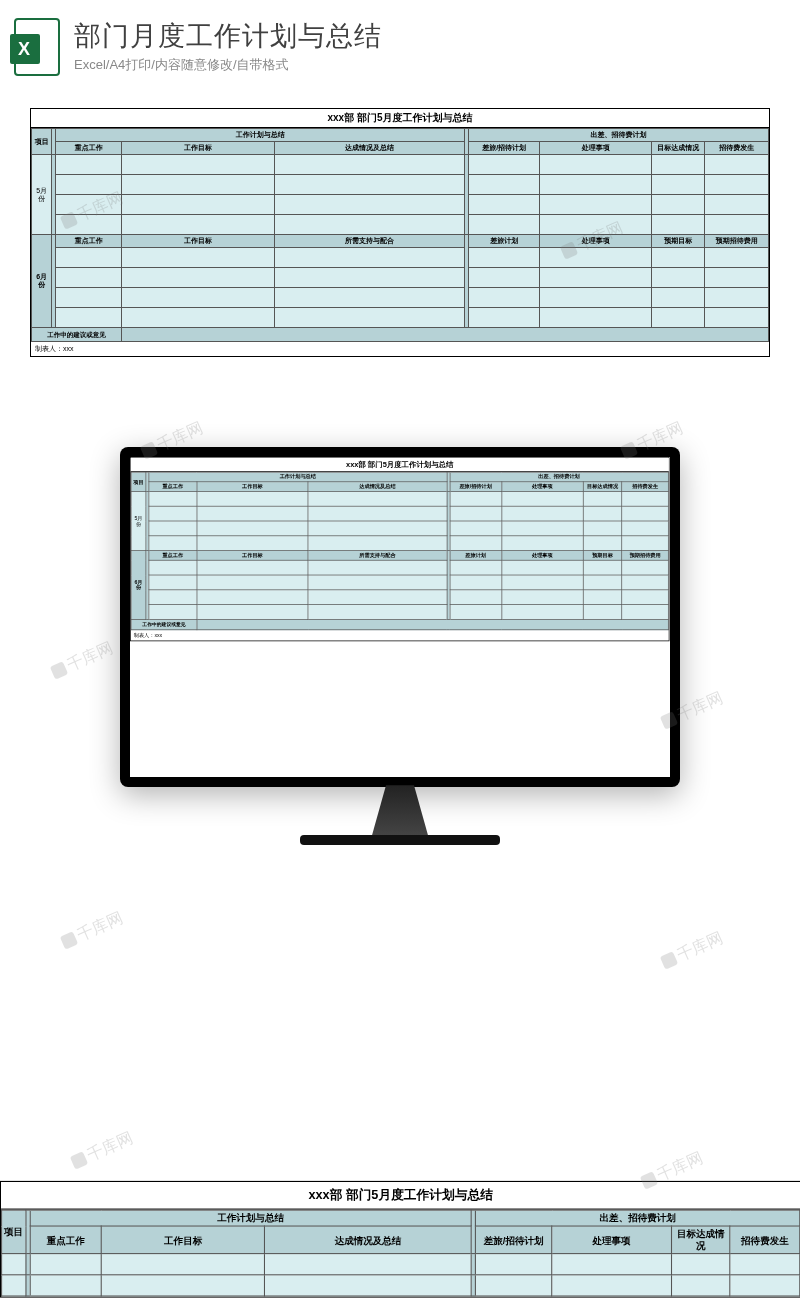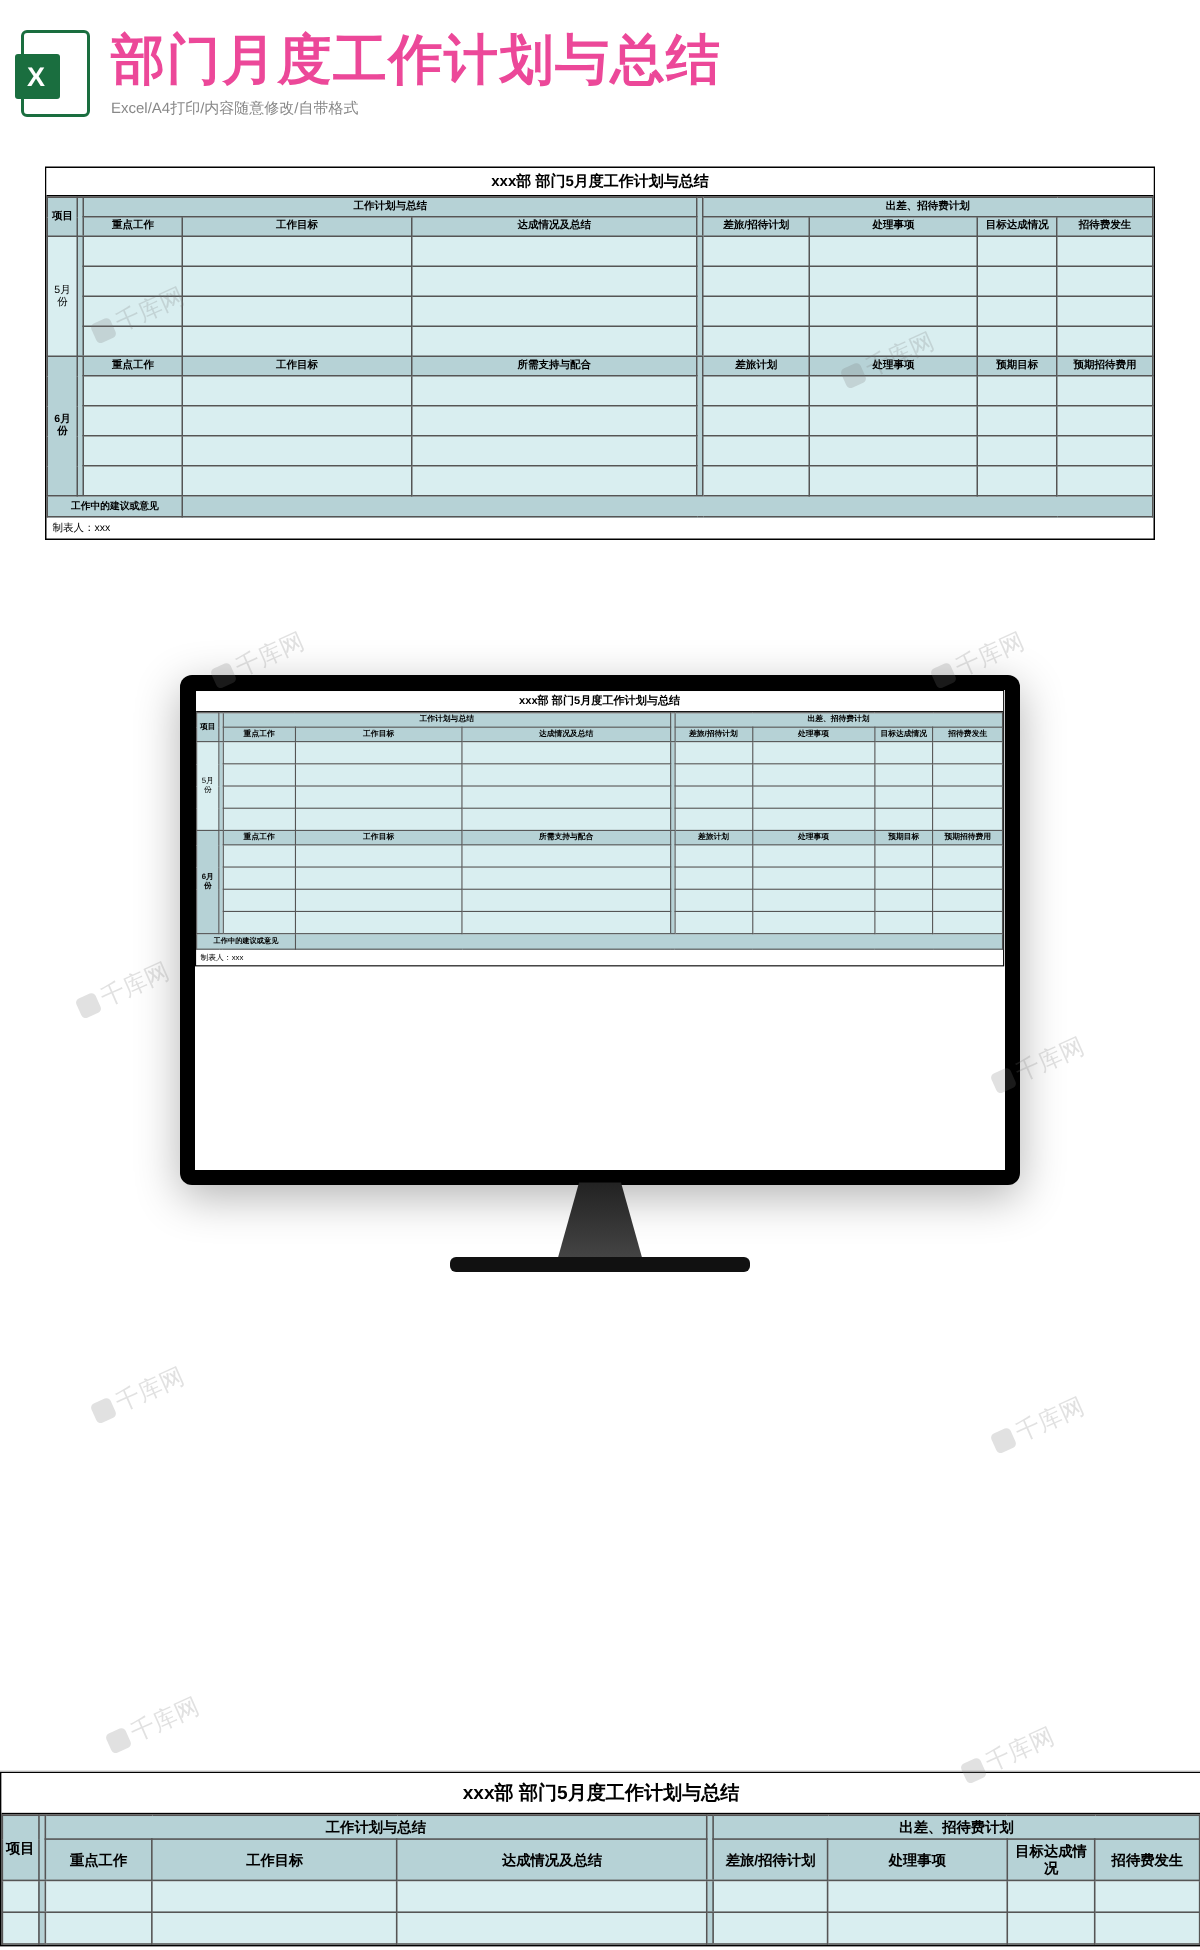--- a/index.html
+++ b/index.html
@@ -3,22 +3,22 @@
 <meta charset="utf-8">
 <style>
 * { margin:0; padding:0; box-sizing:border-box; }
 body { width:800px; height:1300px; background:#fff; font-family:"Microsoft YaHei",sans-serif; position:relative; overflow:hidden; }
 
 
 .hdr { display:flex; align-items:center; padding:18px 14px 6px 14px; gap:14px; }
 .xlicon { width:46px; height:58px; border:2px solid #1a6e3f; border-radius:4px; position:relative; background:#fff; }
 .xlicon::before { content:""; position:absolute; left:-6px; top:14px; width:30px; height:30px; background:#1a6e3f; border-radius:2px; }
 .xlicon::after { content:"X"; position:absolute; left:2px; top:19px; color:#fff; font-weight:bold; font-size:18px; font-family:Arial; }
-.hdr-txt .ttl { font-size:36px; color:#ec4899; line-height:1.2; letter-spacing:1px;font-weight:bold; }
-.hdr-txt .sub { font-size:10px; color:#888; margin-top:4px; }
+.hdr-txt .ttl { font-size:27px; color:#404040; line-height:1.2; letter-spacing:1px; }
+.hdr-txt .sub { font-size:13px; color:#888; margin-top:4px; }
 
 .preview-block { width:740px; margin:0 auto; }
 .preview1 { margin-top:26px; }
 
 
 .sheet { width:100%; border:1px solid #000; background:#fff; }
 .sheet-title { text-align:center; font-size:10px; font-weight:bold; padding:2px 0; background:#fff; border-bottom:1px solid #000; }
 table.doc { width:100%; border-collapse:collapse; table-layout:fixed; font-size:7px; }
 table.doc th, table.doc td { border:1px solid #555; padding:2px 1px; text-align:center; vertical-align:middle; line-height:1.15; }
 table.doc .hdrrow th { background:#b6d2d6; font-weight:bold; }

